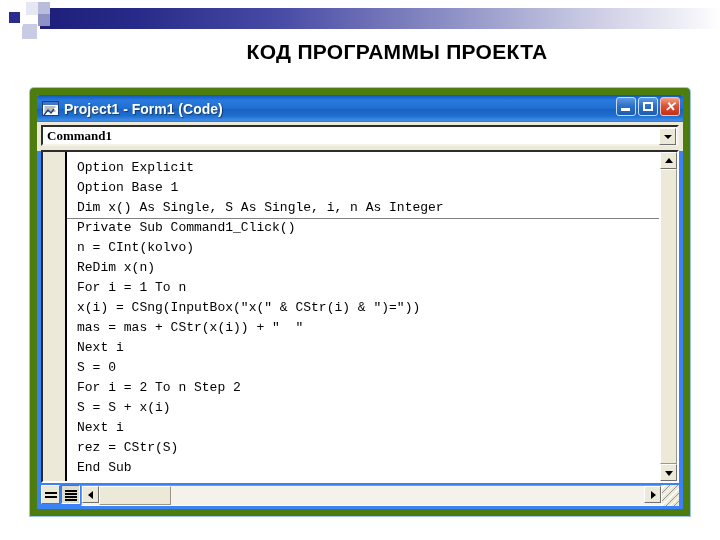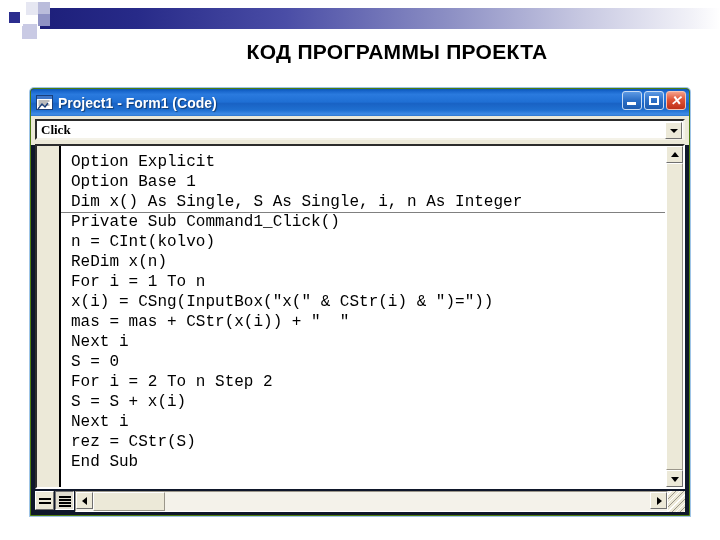--- a/index.html
+++ b/index.html
@@ -30,22 +30,22 @@
     font-size:21px;font-weight:bold;color:#000000;
     letter-spacing:.3px;
     font-family:"Liberation Sans", sans-serif;
     margin-left:37px;
   }
 
   
   #vbwin{
     position:absolute;left:30px;top:88px;width:660px;height:428px;
     box-sizing:border-box;
-    background:#0f172a;
-    border:1px solid #4d7c0f;
+    background:#3b82f6;
+    border:7px solid #4d7c0f;
     border-radius:4px 4px 0 0;
     box-shadow:0 0 0 1px #9fc4e6;
   }
   .titlebar{
     height:27px;
     background:linear-gradient(to bottom,#0b56b8 0%,#1a68ce 9%,#2a7ade 20%,#1f6fd4 48%,#1962c4 54%,#1f6fd0 78%,#3f8ce6 93%,#2d77cf 100%);
     border-radius:3px 3px 0 0;
     display:flex;align-items:center;
     position:relative;
     padding:0 3px 0 5px;
@@ -109,21 +109,21 @@
     border:2px inset #b0aca0;
     border-top-color:#808080;border-left-color:#808080;
     border-right-color:#ffffff;border-bottom-color:#ffffff;
     display:flex;overflow:hidden;
   }
   .margin-ind{width:22px;flex:0 0 auto;background:#ece9d8;border-right:2px solid #000000;}
   .codebody{flex:1 1 auto;position:relative;overflow:hidden;background:#fff;}
   .codelines{
     padding:6px 0 0 10px;
     font-family:"Liberation Mono","DejaVu Sans Mono",monospace;
-    font-size:16px;line-height:20px;color:#000000;white-space:pre;
+    font-size:13px;line-height:20px;color:#000000;white-space:pre;
   }
   .codeline{height:20px;}
   .sepline{position:absolute;left:0;right:0;top:66px;height:1px;background:#808080;}
 
   
   .vscroll{
     width:17px;flex:0 0 auto;background:#ece9d8;
     border-left:1px solid #ffffff;
     display:flex;flex-direction:column;justify-content:space-between;
   }
@@ -205,21 +205,21 @@
           <i class="glyph-max"></i>
         </span>
       <span class="tb-btn close">
           <i class="glyph-x">✕</i>
         </span>
     </span>
   </div>
 
   <div class="droprow">
     <div class="combo">
-      <span class="combo-text">Click</span>
+      <span class="combo-text">Command1</span>
       <span class="combo-btn">
           <i class="arrow-dn"></i>
         </span>
     </div>
   </div>
 
   <div class="codewrap">
     <div class="margin-ind"></div>
     <div class="codebody">
       <div class="codelines" id="codelines"><div class="codeline">Option Explicit</div><div class="codeline">Option Base 1</div><div class="codeline">Dim x() As Single, S As Single, i, n As Integer</div><div class="codeline">Private Sub Command1_Click()</div><div class="codeline">n = CInt(kolvo)</div><div class="codeline">ReDim x(n)</div><div class="codeline">For i = 1 To n</div><div class="codeline">x(i) = CSng(InputBox("x(" &amp; CStr(i) &amp; ")="))</div><div class="codeline">mas = mas + CStr(x(i)) + "  "</div><div class="codeline">Next i</div><div class="codeline">S = 0</div><div class="codeline">For i = 2 To n Step 2</div><div class="codeline">S = S + x(i)</div><div class="codeline">Next i</div><div class="codeline">rez = CStr(S)</div><div class="codeline">End Sub</div></div>

